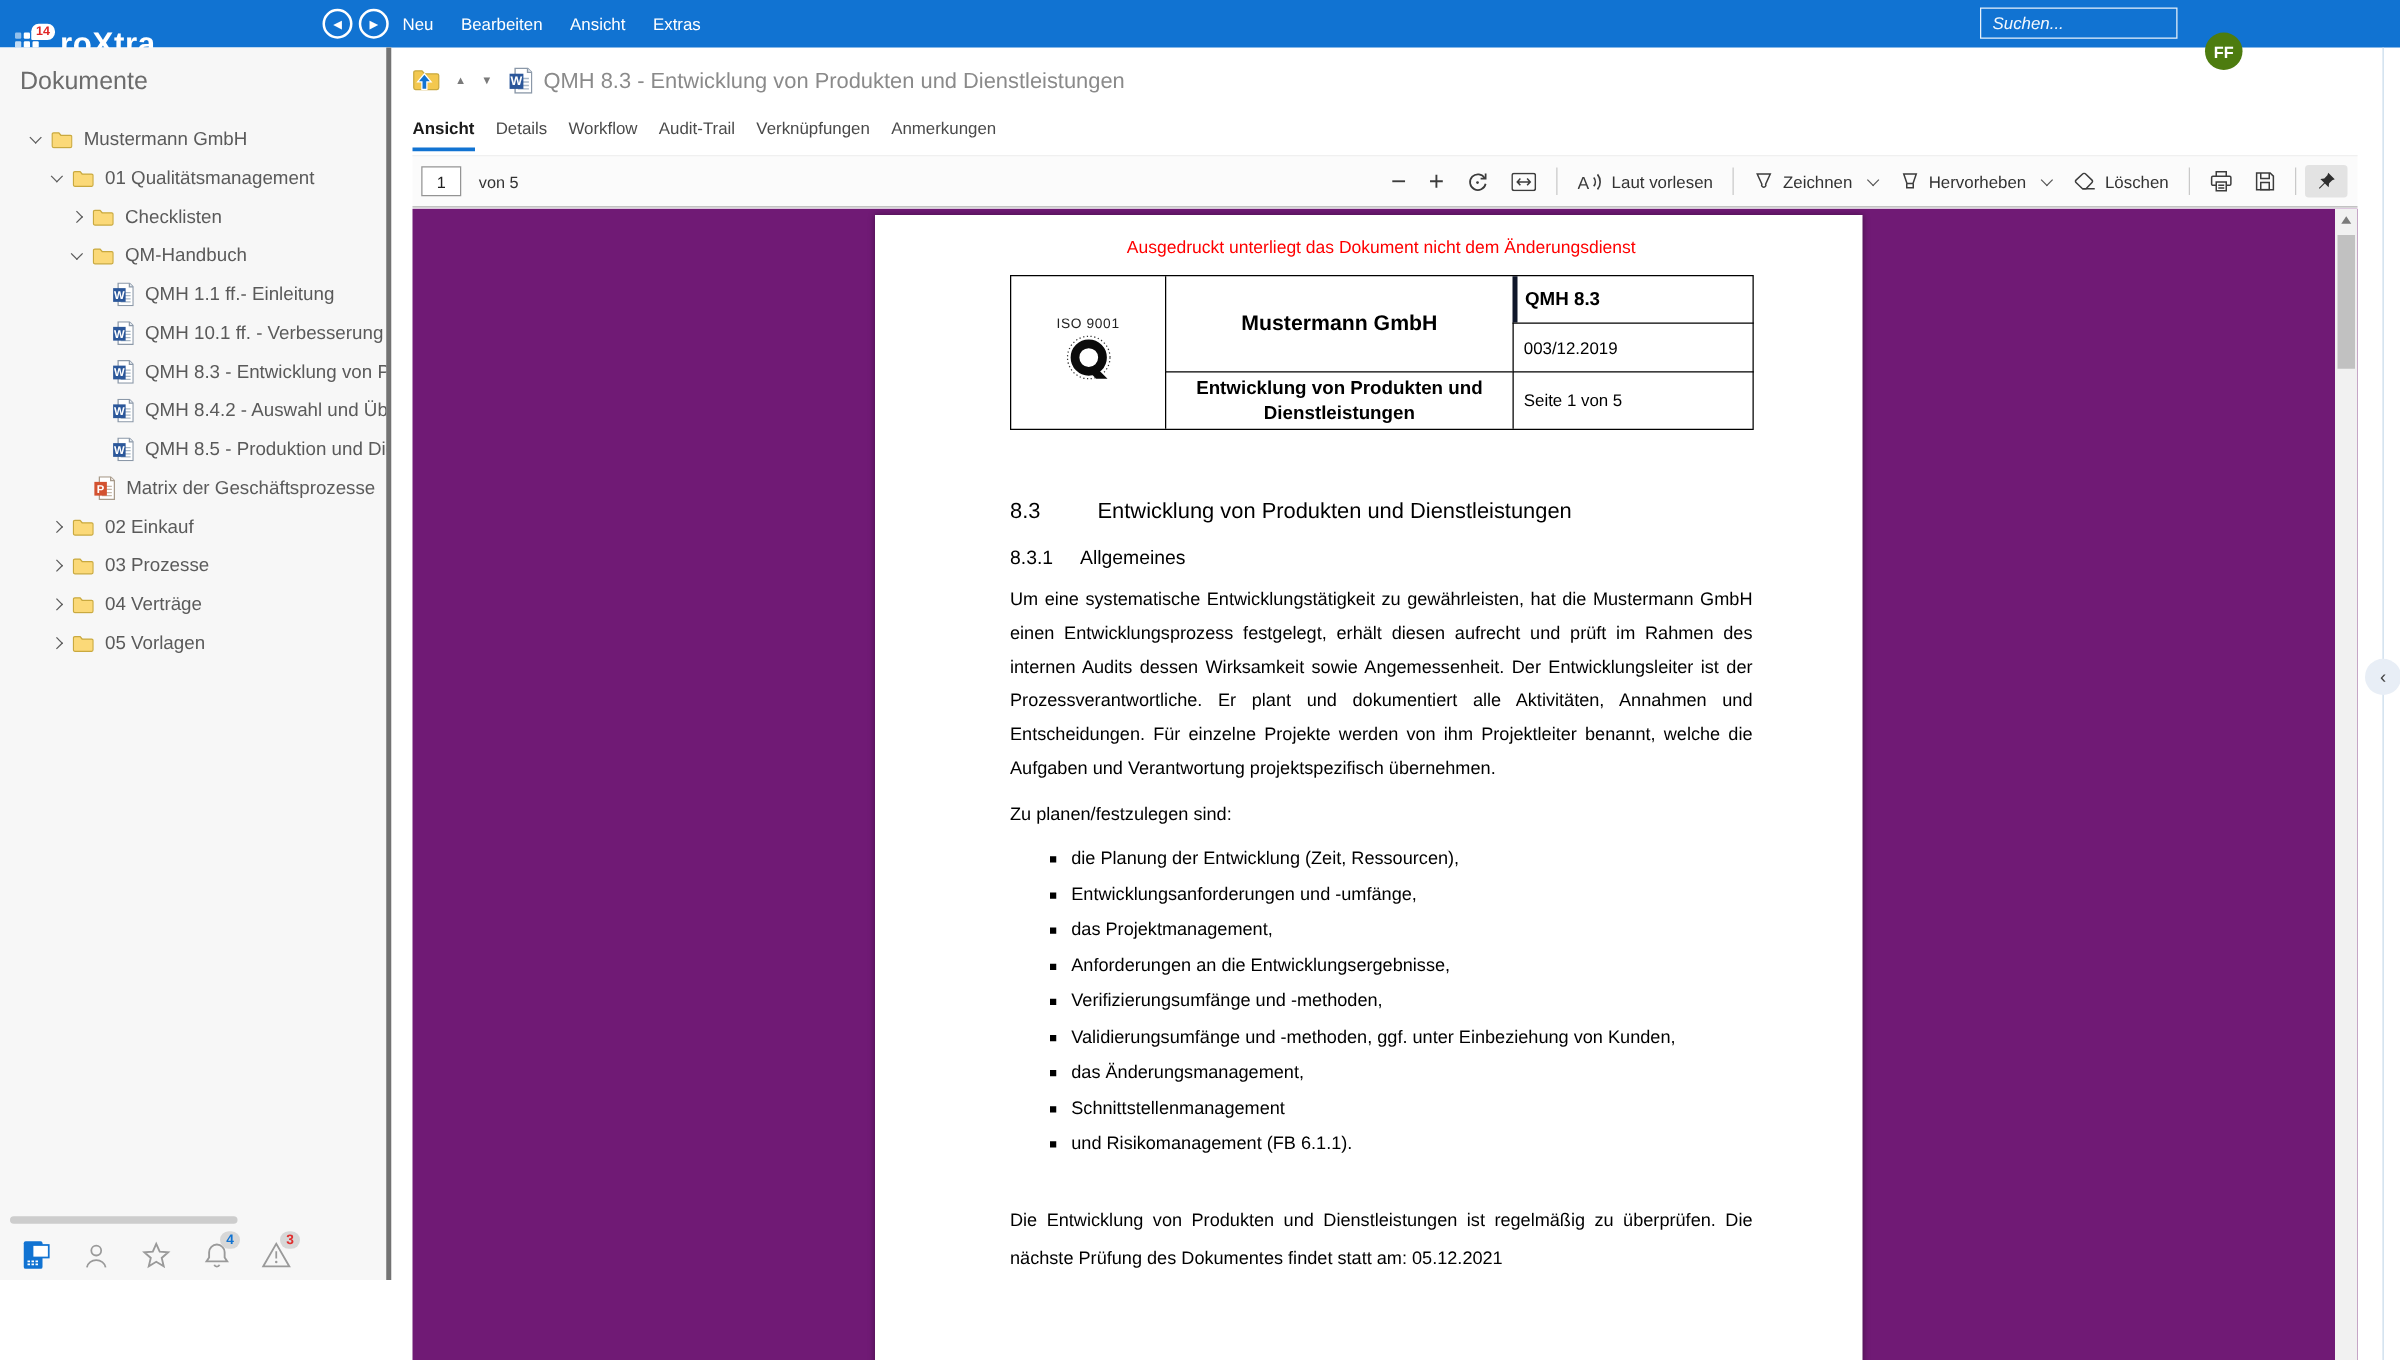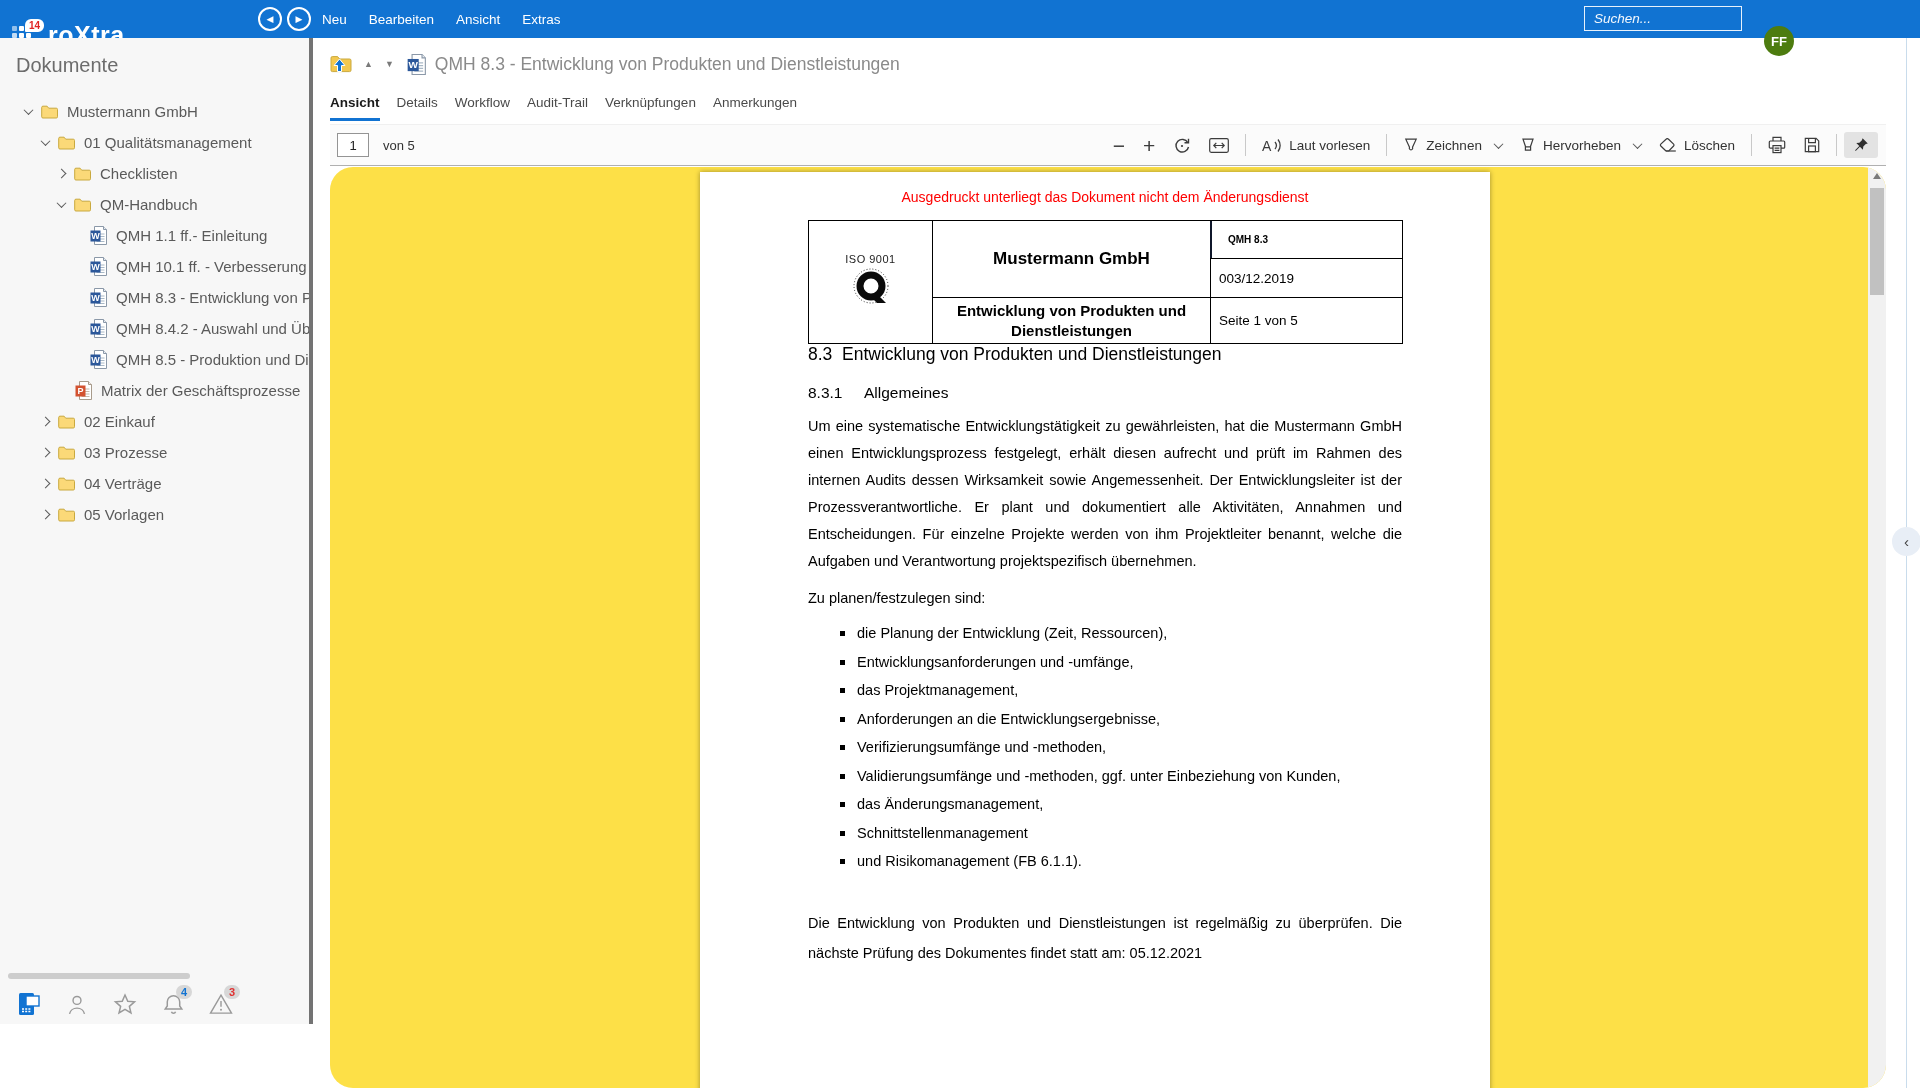--- a/index.html
+++ b/index.html
@@ -69,47 +69,47 @@
   .tb-right { margin-left:auto; display:flex; align-items:center; }
   .tb-btn { display:flex; align-items:center; gap:7px; padding:5px 9px; color:#333; cursor:default; }
   .tb-sep { width:1px; height:22px; background:#c9c9c9; margin:0 7px; }
   .tb-chev { width:7px; height:7px; border-right:1.5px solid #555; border-bottom:1.5px solid #555;
     transform:rotate(45deg) translate(-1px,-1px); margin-left:6px; }
   .tb-btn.pin-active { background:#e3e3e3; border-radius:3px; margin-right:8px; }
   .glyph-math { font-size:21px; color:#3c3c3c; line-height:1; }
 
   
   .viewer { position:absolute; left:330px; top:167px; width:1556px; height:921px;
-    background:#fde047; overflow:hidden;border-radius:23px; }
+    background:#701a75; overflow:hidden; }
   .vscroll { position:absolute; right:0; top:0; bottom:0; width:18px; background:#f1f1f1; }
   .vscroll .up { position:absolute; top:6px; left:5px; width:0; height:0;
     border-left:4px solid transparent; border-right:4px solid transparent; border-bottom:6px solid #7a7a7a; }
   .vscroll .thumb { position:absolute; left:2px; right:2px; top:21px; height:107px; background:#c1c1c1; }
   .pdfpage { position:absolute; left:370px; top:5px; width:790px; height:1120px; background:#fff;
     box-shadow:0 0 5px rgba(0,0,0,.38); color:#000; }
   .page-content { padding:17px 88px 0 108px; }
   .warn { text-align:center; color:#fe0000; font-size:14px; margin-bottom:15px; }
 
   .hdr-table { display:grid; grid-template-columns:123px 278px 193px;
     grid-template-rows:37px 39px 46px; border:1px solid #000; width:595px; }
   .hdr-table > div { display:flex; align-items:center; }
   .cell-iso { grid-row:1/4; grid-column:1; flex-direction:column; justify-content:center; }
   .iso-label { font-size:11px; color:#222; letter-spacing:.5px; }
   .cell-company { grid-row:1/3; grid-column:2; border-left:1px solid #000;
     justify-content:center; font-weight:bold; font-size:17px; }
-  .cell-id   { grid-row:1; grid-column:3; border-left:2px solid #0f172a; padding-left:16px;
-    font-weight:bold; font-size:10px; }
+  .cell-id   { grid-row:1; grid-column:3; border-left:4px solid #0f172a; padding-left:6px;
+    font-weight:bold; font-size:15px; }
   .cell-rev  { grid-row:2; grid-column:3; border-left:1px solid #000; border-top:1px solid #000;
     padding-left:8px; font-size:13.5px; }
   .cell-doct { grid-row:3; grid-column:2; border-left:1px solid #000; border-top:1px solid #000;
     justify-content:center; text-align:center; font-weight:bold; font-size:15px; line-height:1.3; }
   .cell-page { grid-row:3; grid-column:3; border-left:1px solid #000; border-top:1px solid #000;
     padding-left:8px; font-size:13.5px; }
 
-  .h1 { font-size:17.5px; display:flex; }
+  .h1 { margin-top:54px; font-size:17.5px; display:flex;gap:36px; }
   .h1 .num { width:34px; flex:none; }
   .h2 { margin-top:19px; font-size:15.5px; display:flex;gap:16px; }
   .h2 .num { width:40px; flex:none; }
   .para { margin-top:11px; font-size:14.5px; line-height:27px; text-align:justify; }
   .list-intro { margin-top:15px; font-size:14.5px; }
   .bullets { margin-top:17px; list-style:none; }
   .bullets li { display:flex; font-size:14.5px; line-height:21px; margin-bottom:7.5px; }
   .bullets .sq { flex:none; width:5px; height:5px; background:#000; margin:8px 0 0 32px; }
   .bullets .btxt { margin-left:12px; }
   .para2 { margin-top:36px; font-size:14.5px; line-height:30px; text-align:justify; }

